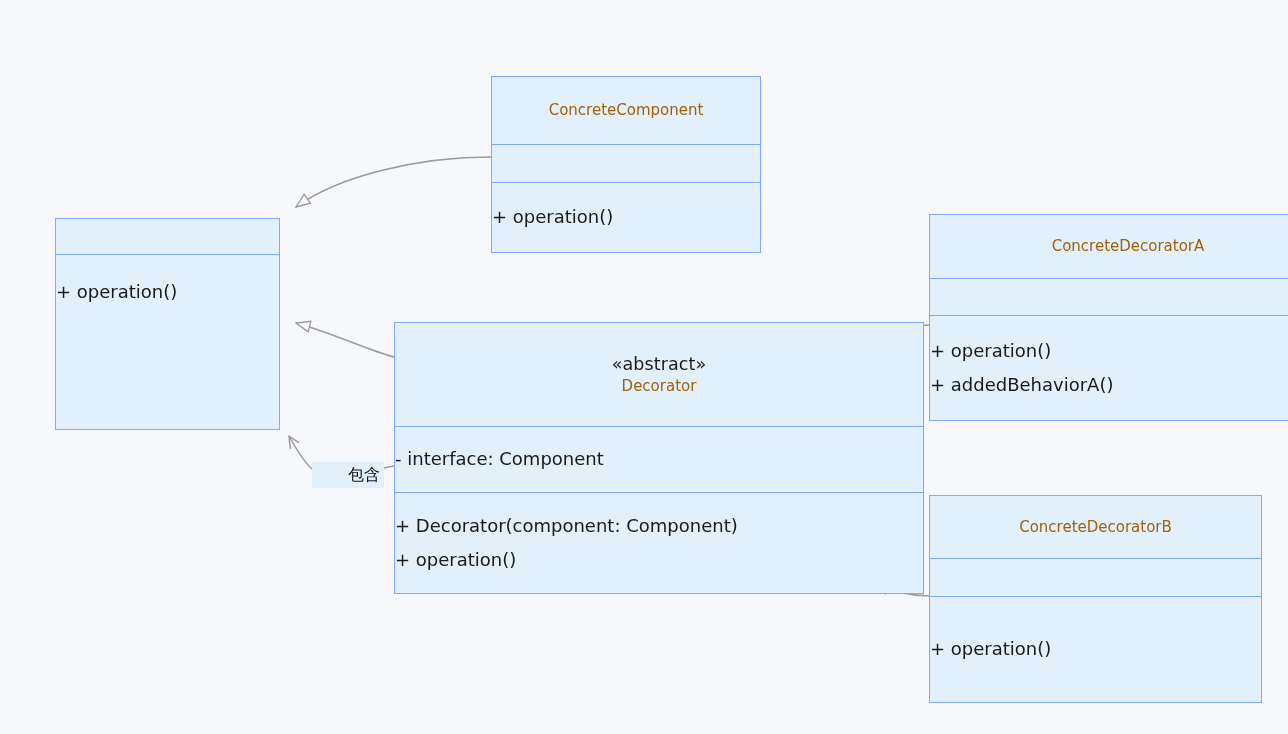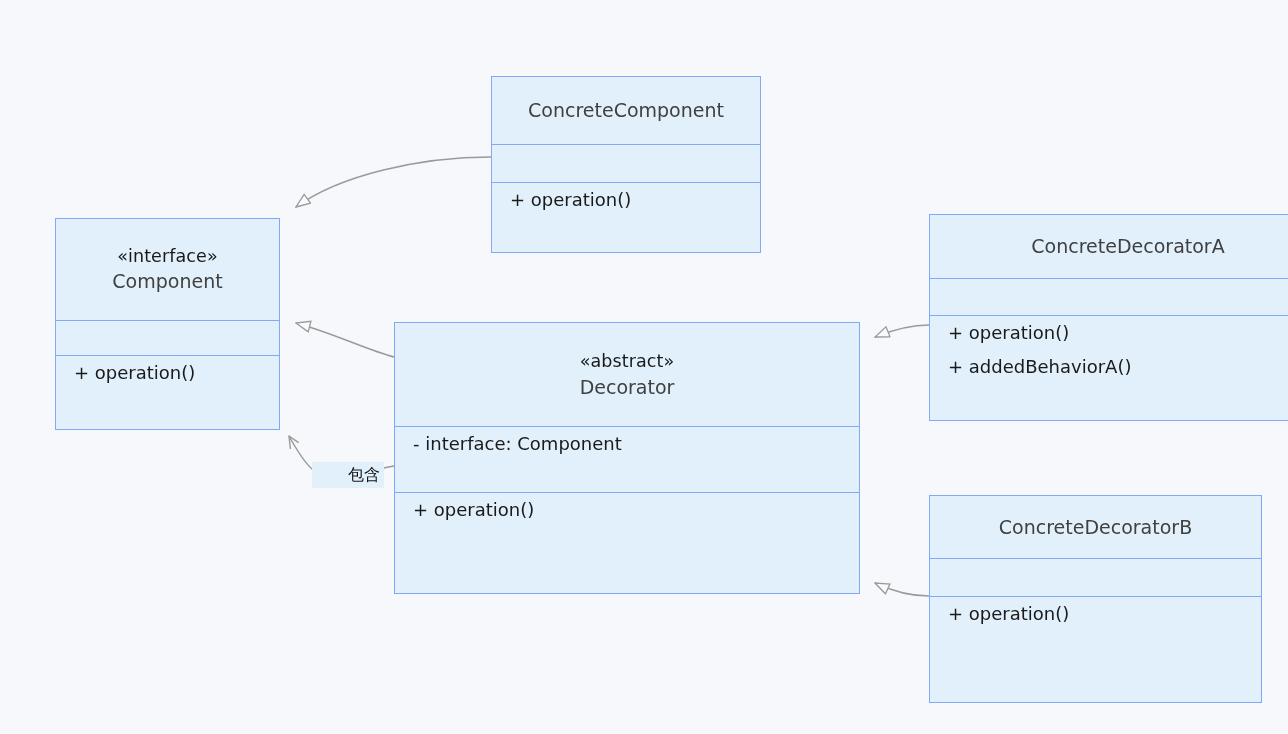--- a/index.html
+++ b/index.html
@@ -47,35 +47,34 @@
   .c-name {
     display: flex;
     flex-direction: column;
     align-items: center;
     justify-content: center;
     text-align: center;
   }
   .c-attrs, .c-ops {
     display: flex;
     flex-direction: column;
-    justify-content: flex-start;
-    padding-left: 18px;
+    justify-content: center;
   }
   .c-empty {
     
   }
   .stereotype {
     font-size: 17.5px;
     color: #1a1a1a;
     line-height: 1.42;
     letter-spacing: 0.1px;
   }
   .cls-title {
-    font-size: 19px;
-    color: #404040;
+    font-size: 15px;
+    color: #a16207;
     line-height: 1.42;
   }
   .member {
     font-size: 18px;
     color: #1a1a1a;
     line-height: 1.9;
     white-space: nowrap;
   }
   .edge-label {
     position: absolute;
@@ -120,49 +119,46 @@
       <path d="M 929 596 C 910 596, 890 590, 875 583" fill="none" stroke="#9a9a9a" stroke-width="1.5" marker-end="url(#hollow-tri)"></path>
     </g>
 
     <g>
       <path d="M 394 466 C 380 468, 365 473, 352 477" fill="none" stroke="#9a9a9a" stroke-width="1.5"></path>
       <path d="M 318 473 C 310 470, 300 456, 289 436" fill="none" stroke="#9a9a9a" stroke-width="1.5" marker-end="url(#open-arrow)"></path>
     </g>
   </svg>
 
   <div class="uml-class" style="left:55px; top:218px; width:225px; height:212px;">
-    <div class="compartment c-name" style="height:102px;">
-      <div class="stereotype">«interface»</div>
-      <div class="cls-title">Component</div>
-    </div>
     <div class="compartment c-attrs c-empty" style="height:35px;"></div>
     <div class="compartment c-ops" style="height:75px;">
       <div class="member">+ operation()</div>
     </div>
   </div>
 
   <div class="uml-class" style="left:491px; top:76px; width:270px; height:177px;">
     <div class="compartment c-name" style="height:68px;">
       <div class="cls-title">ConcreteComponent</div>
     </div>
     <div class="compartment c-attrs c-empty" style="height:38px;"></div>
     <div class="compartment c-ops" style="height:71px;">
       <div class="member">+ operation()</div>
     </div>
   </div>
 
-  <div class="uml-class" style="left:394px; top:322px; width:466px; height:272px;">
+  <div class="uml-class" style="left:394px; top:322px; width:530px; height:272px;">
     <div class="compartment c-name" style="height:104px;">
       <div class="stereotype">«abstract»</div>
       <div class="cls-title">Decorator</div>
     </div>
     <div class="compartment c-attrs" style="height:66px;">
       <div class="member">- interface: Component</div>
     </div>
     <div class="compartment c-ops" style="height:102px;">
+      <div class="member">+ Decorator(component: Component)</div>
       <div class="member">+ operation()</div>
     </div>
   </div>
 
   <div class="uml-class" style="left:929px; top:214px; width:398px; height:207px;">
     <div class="compartment c-name" style="height:64px;">
       <div class="cls-title">ConcreteDecoratorA</div>
     </div>
     <div class="compartment c-attrs c-empty" style="height:37px;"></div>
     <div class="compartment c-ops" style="height:106px;">

